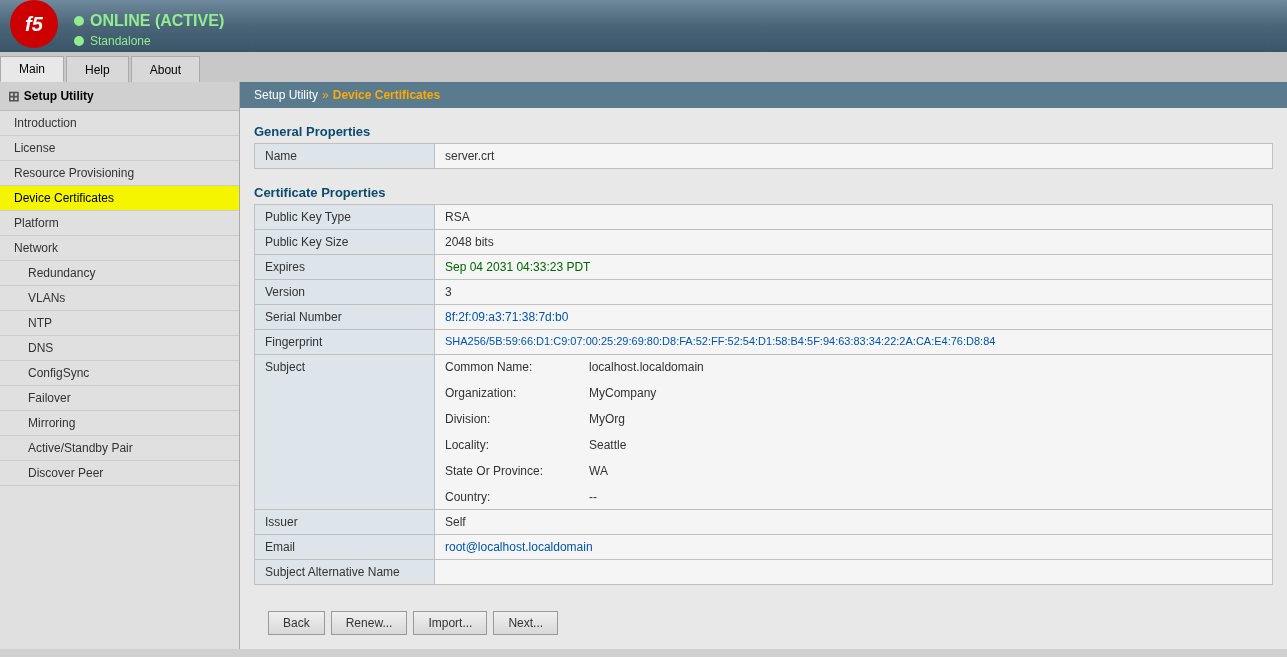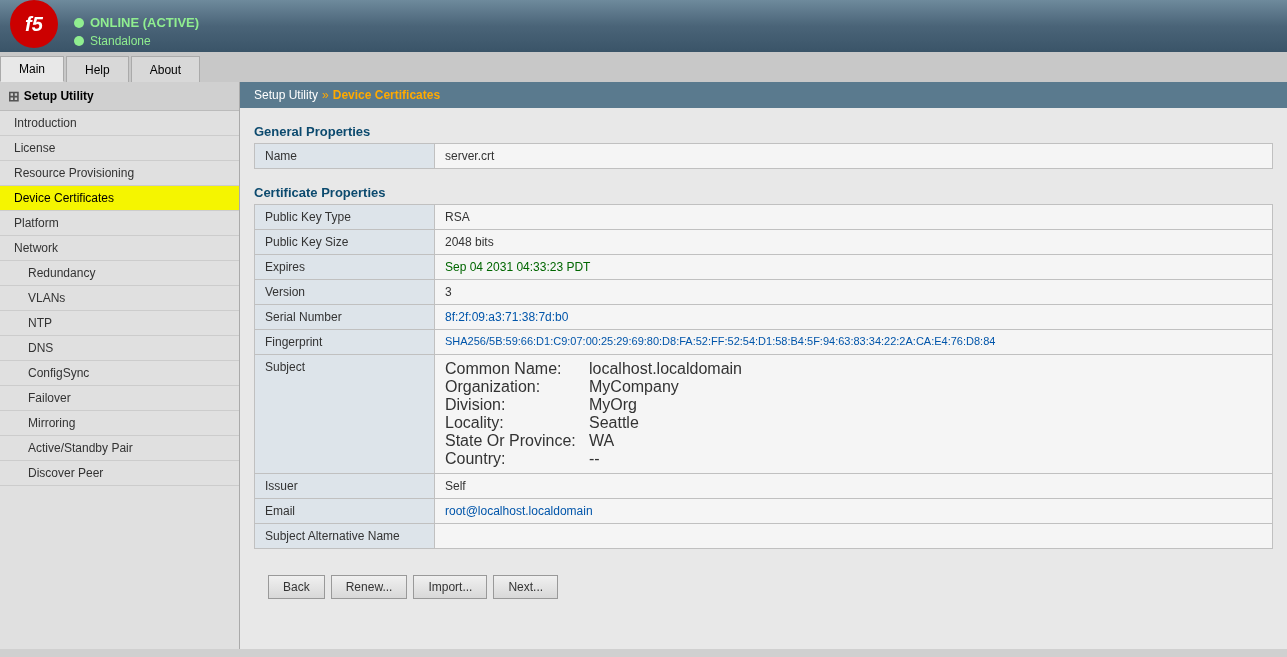--- a/index.html
+++ b/index.html
@@ -21,21 +21,21 @@
       border-radius: 50%;
       display: flex;
       align-items: center;
       justify-content: center;
       font-size: 20px;
       font-weight: bold;
       color: white;
       font-style: italic;
     }
     .status-area { display: flex; flex-direction: column; gap: 4px; }
-    .status-online { color: #90ee90; font-weight: bold; font-size: 13px; display: flex; align-items: center; gap: 6px; }
+    .status-online { color: #90ee90; font-weight: bold; font-size: 16px; display: flex; align-items: center; gap: 6px; }
     .status-dot { width: 10px; height: 10px; background: #90ee90; border-radius: 50%; }
     .status-standalone { color: #90ee90; font-size: 12px; display: flex; align-items: center; gap: 6px; }
     .status-dot2 { width: 10px; height: 10px; background: #90ee90; border-radius: 50%; }
 
     
     .nav-tabs {
       background: #c8c8c8;
       display: flex;
       align-items: center;
       height: 30px;
@@ -150,21 +150,21 @@
       background: #dde4ea;
       font-weight: normal;
       color: #333;
     }
     .prop-table td:last-child {
       background: #f5f5f5;
       color: #333;
     }
 
     
-    .subject-grid { display: grid; grid-template-columns: 140px 1fr; gap: 0px 4px; font-size: 16px; }
+    .subject-grid { display: grid; grid-template-columns: 140px 1fr; gap: 12px 4px; font-size: 12px; }
     .subject-label { color: #333; }
     .subject-value { color: #333; }
 
     
     .button-bar {
       display: flex;
       gap: 6px;
       padding: 10px 14px;
     }
     .btn {

